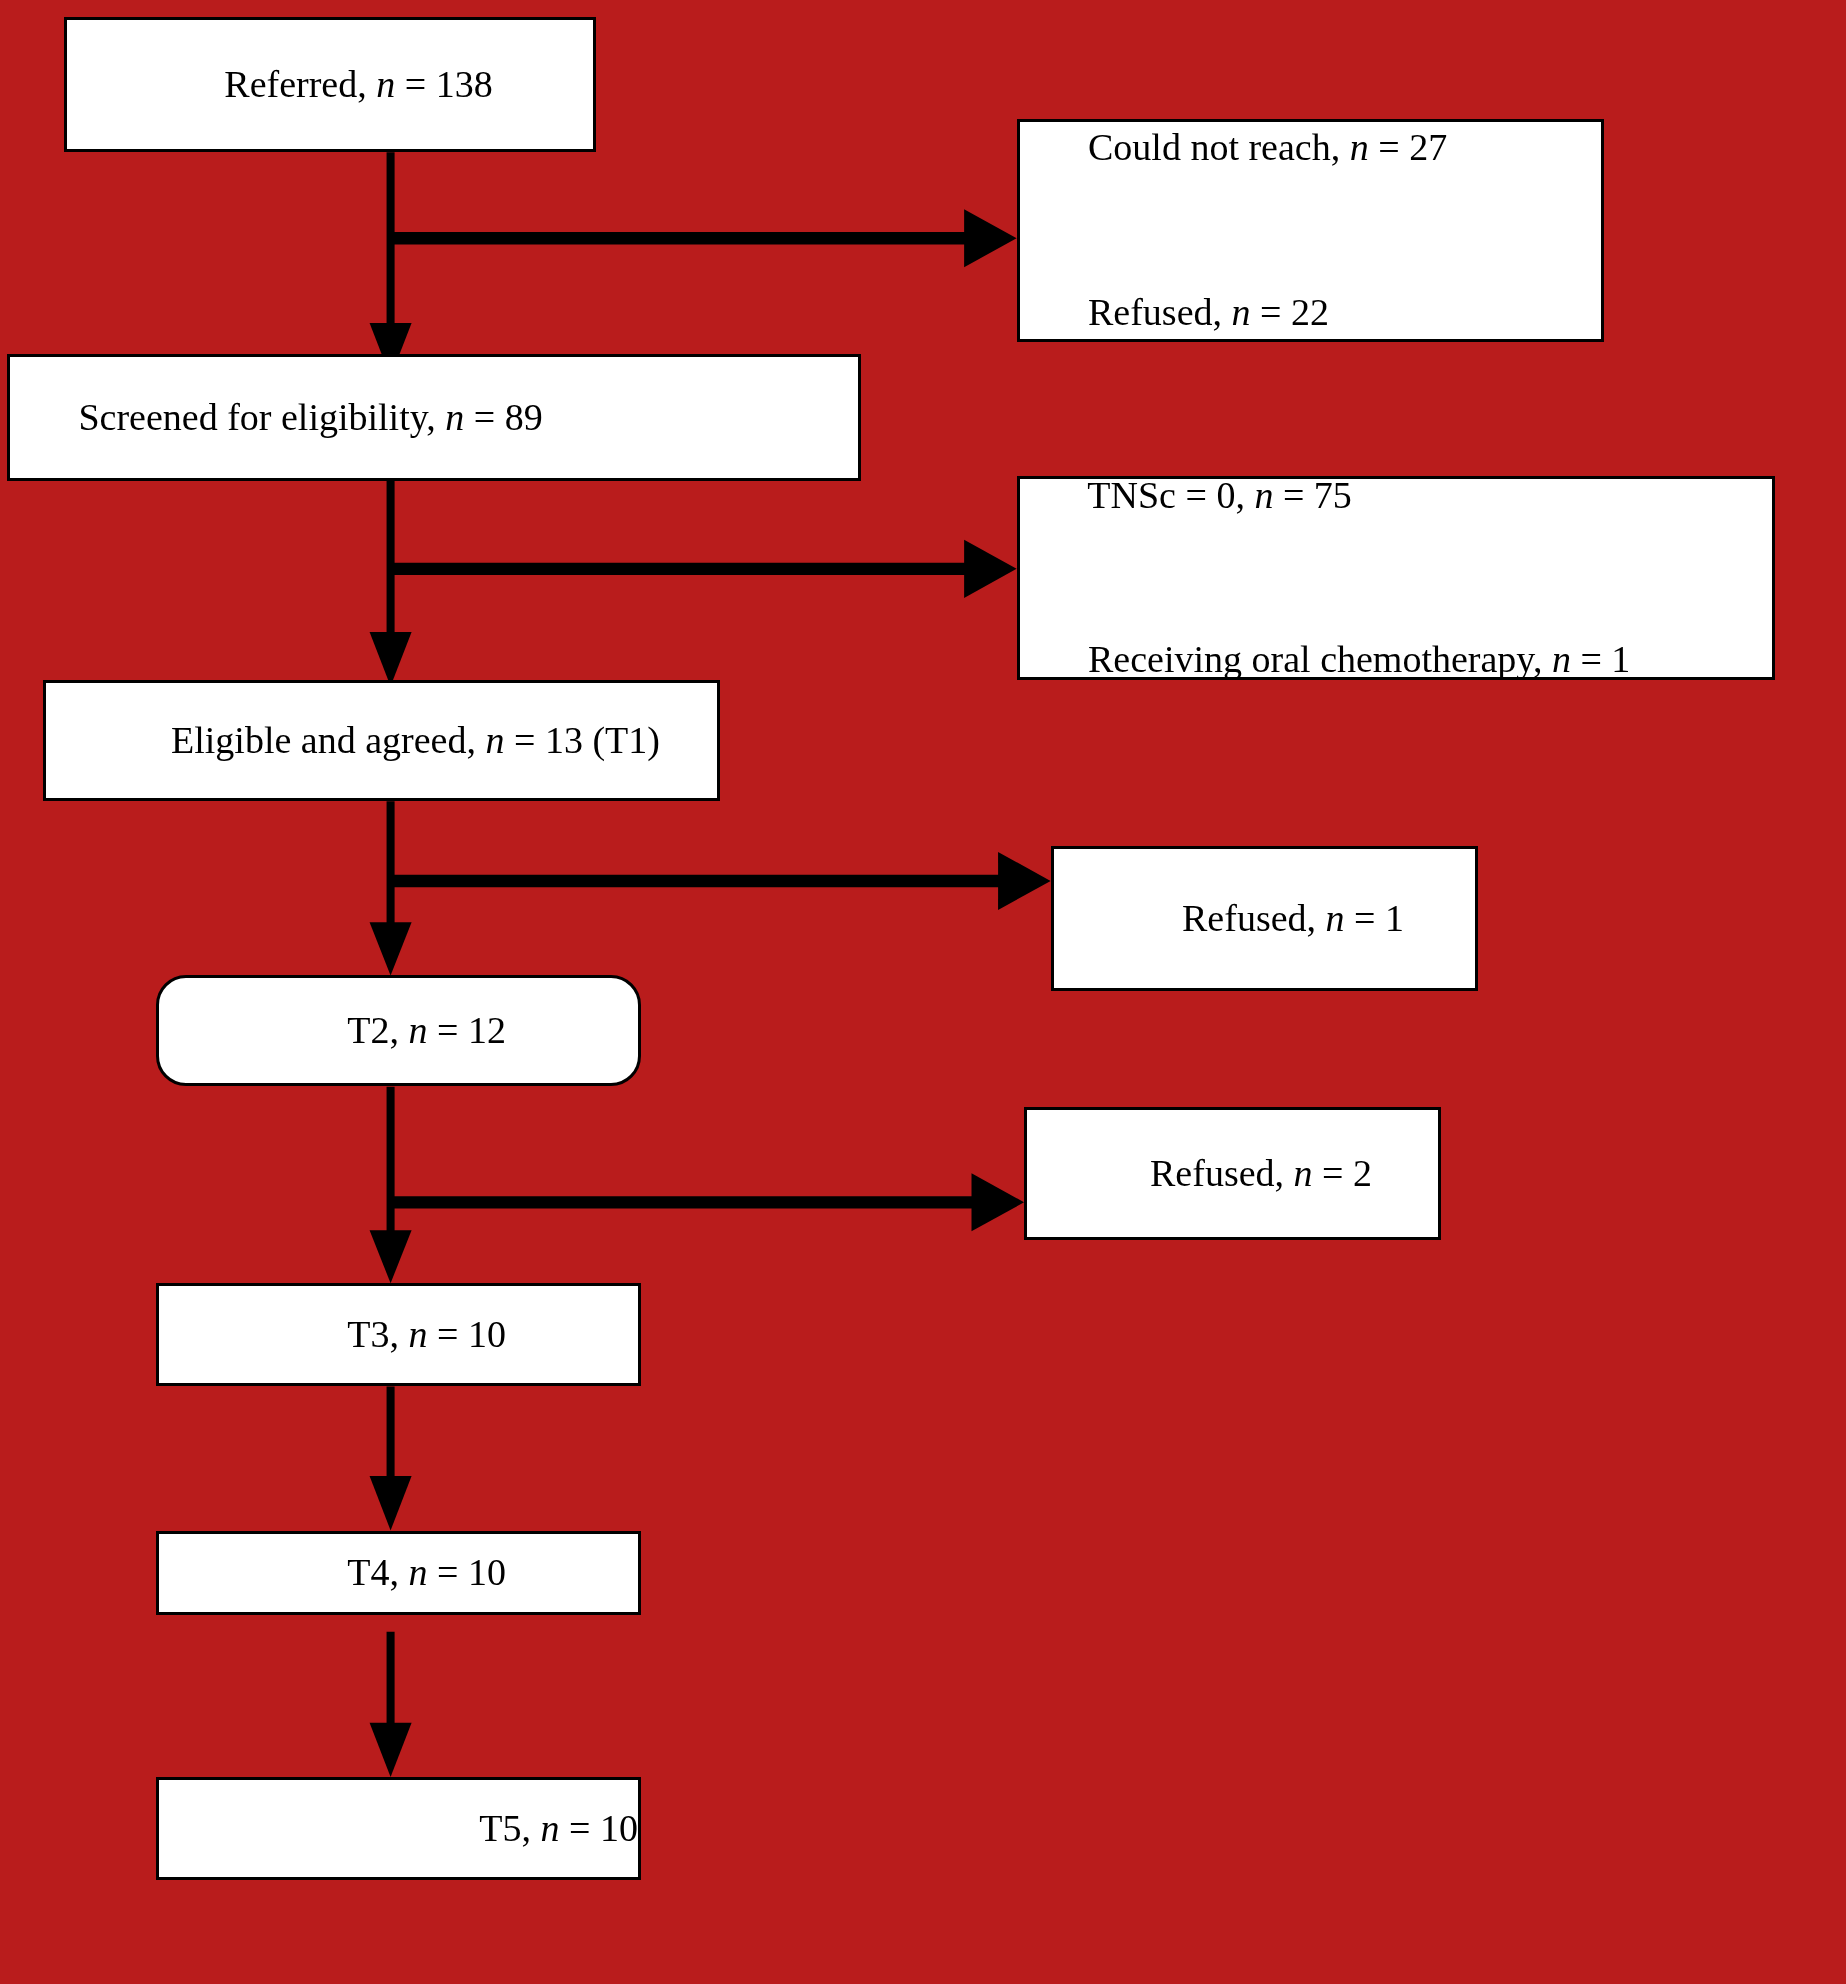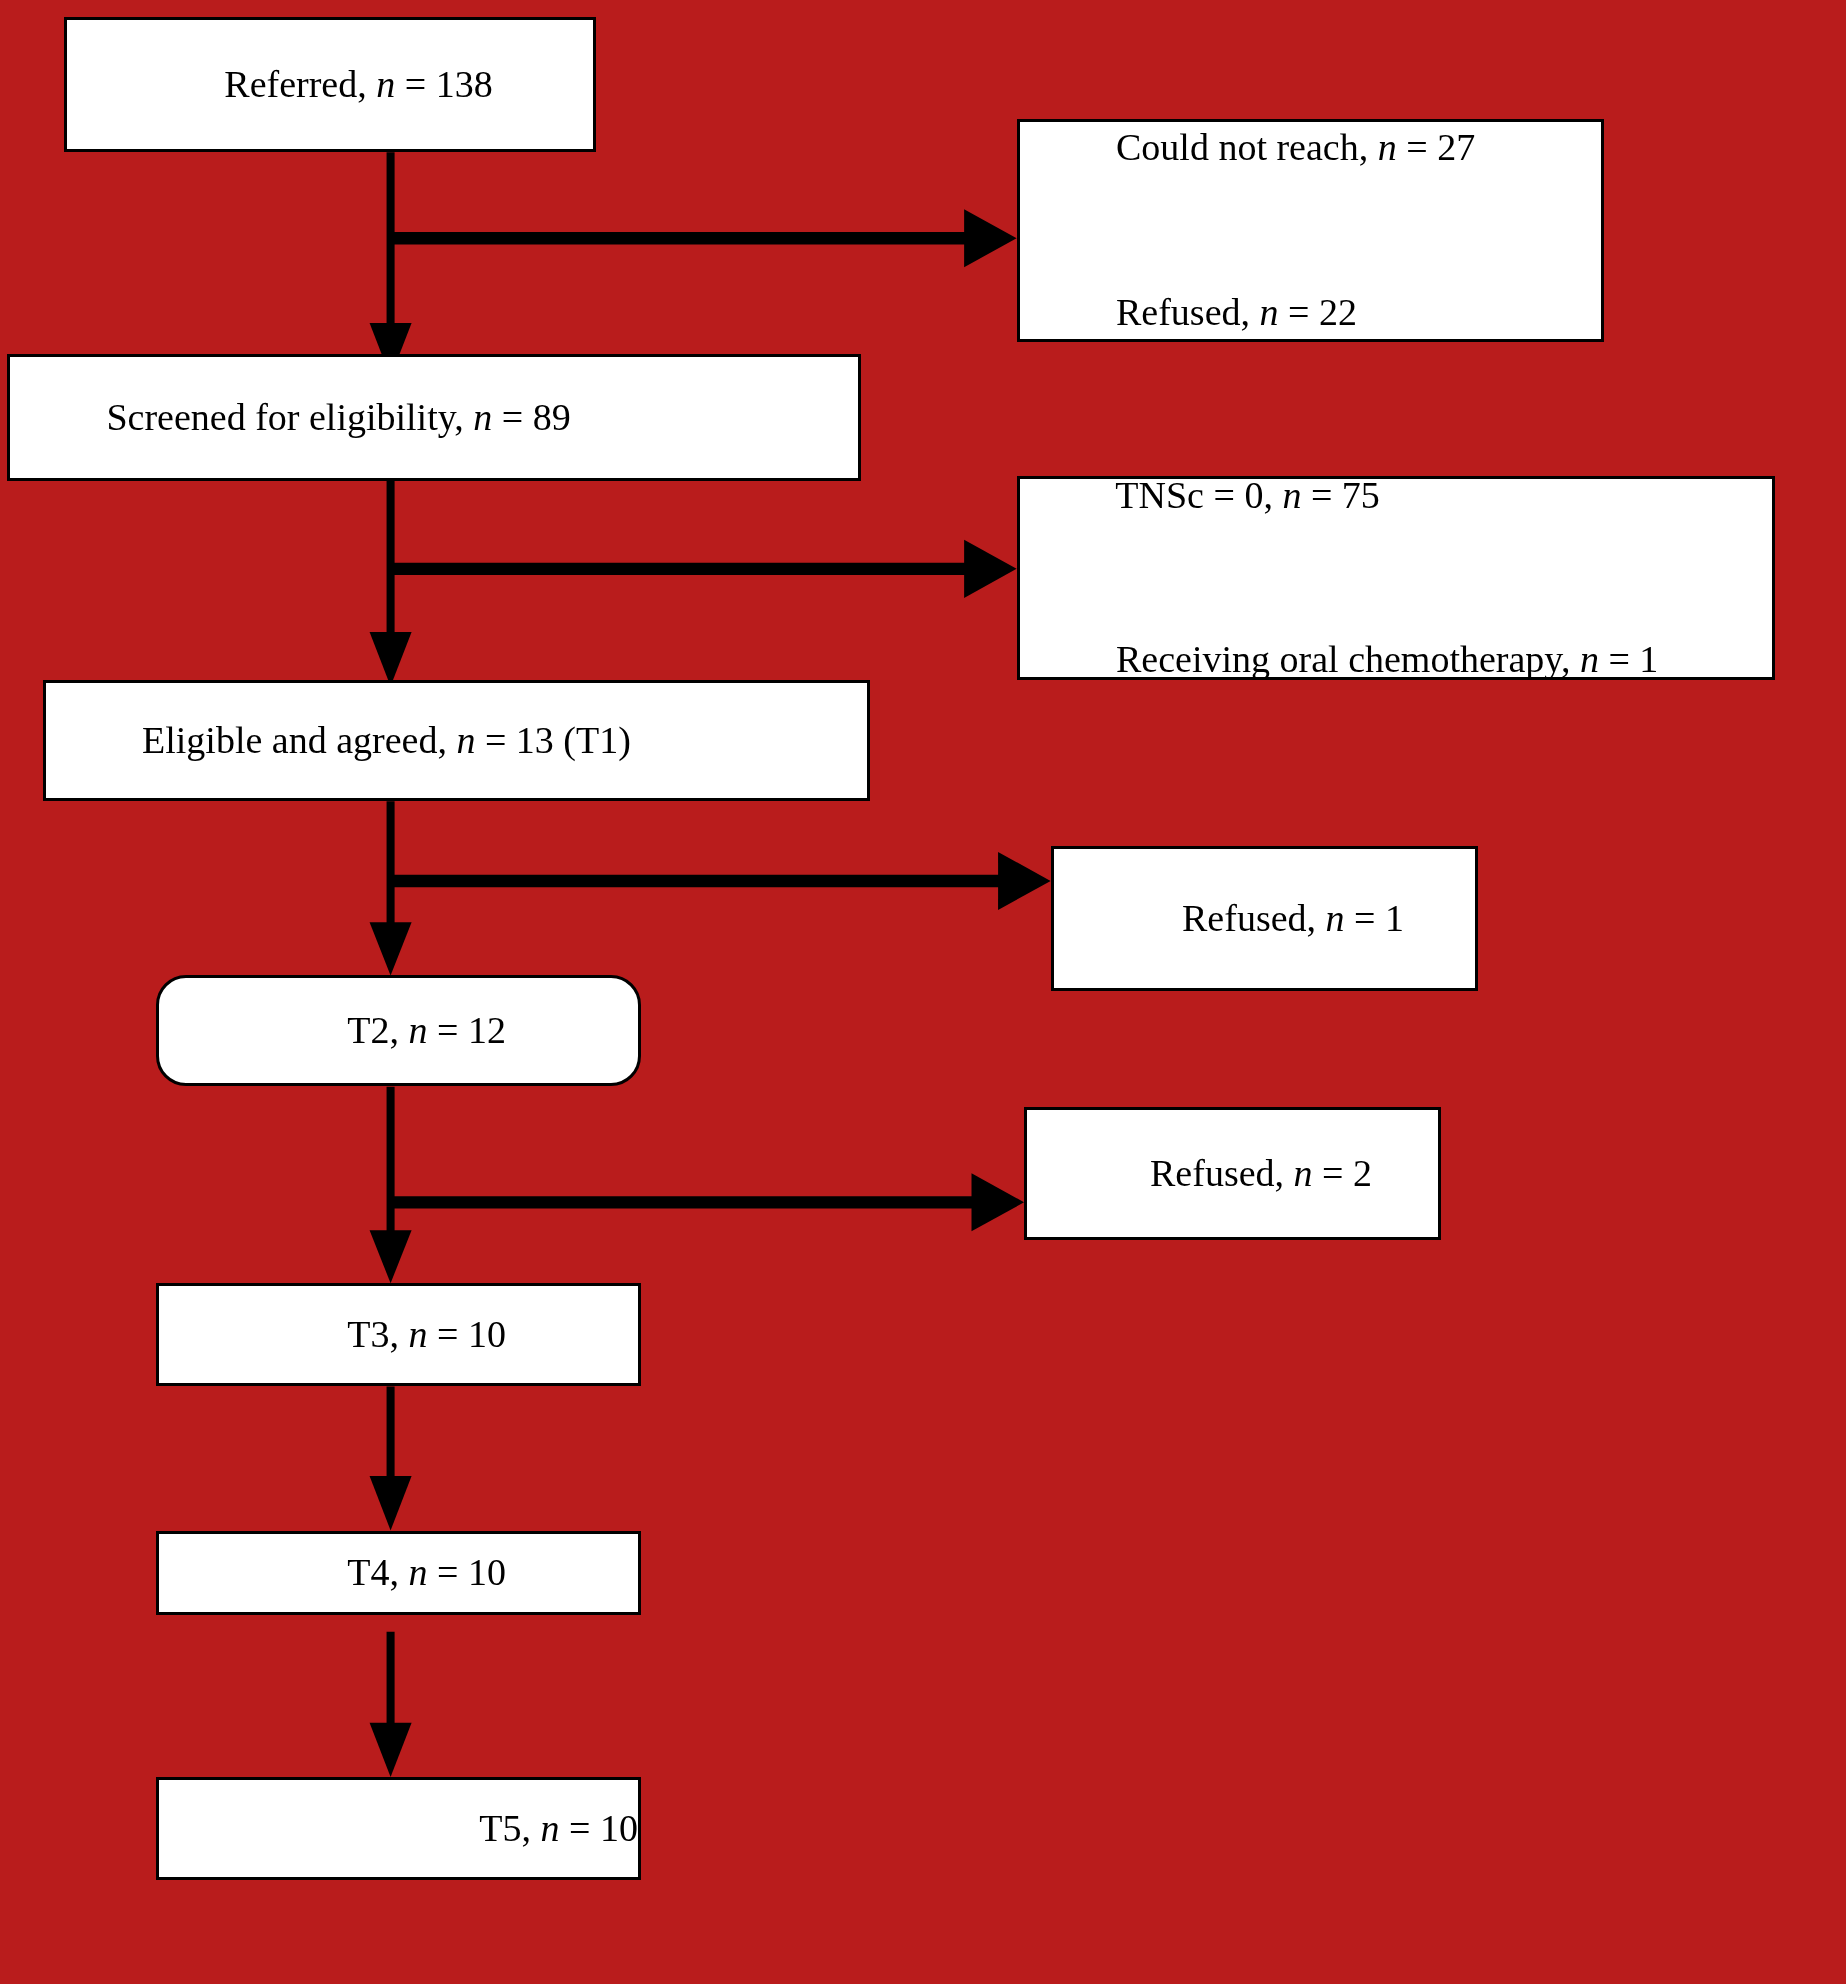--- a/index.html
+++ b/index.html
@@ -38,21 +38,21 @@
   .node.left-text {
     align-items: flex-start;
   }
   .node-line {
     font-size: 38px;
     line-height: 1.05;
     color: #000000;
     white-space: pre;
   }
   .node.left-text .node-line {
-    padding-left: 39px;
+    padding-left: 11px;
   }
   .node.two-line .node-line + .node-line {
     margin-top: 45px;
   }
   em.ital { font-style: italic; }
 </style>
 </head>
 <body>
 
 <div id="flow-root">
@@ -134,21 +134,21 @@
 
   <div class="node left-text two-line" style="left:1017px; top:476px; width:758px; height:204px;">
     <div class="node-line">
       <span>TNSc = 0, </span><em class="ital">n</em><span> = 75</span>
     </div>
     <div class="node-line">
       <span>Receiving oral chemotherapy, </span><em class="ital">n</em><span> = 1</span>
     </div>
   </div>
 
-  <div class="node left-text" style="left:43px; top:680px; width:827px; height:121px;">
+  <div class="node left-text" style="left:43px; top:680px; width:677px; height:121px;align-items:center;">
     <div class="node-line">
       <span>Eligible and agreed, </span><em class="ital">n</em><span> = 13 (T1)</span>
     </div>
   </div>
 
   <div class="node center-text" style="left:1051px; top:846px; width:427px; height:145px;">
     <div class="node-line">
       <span>Refused, </span><em class="ital">n</em><span> = 1</span>
     </div>
   </div>

